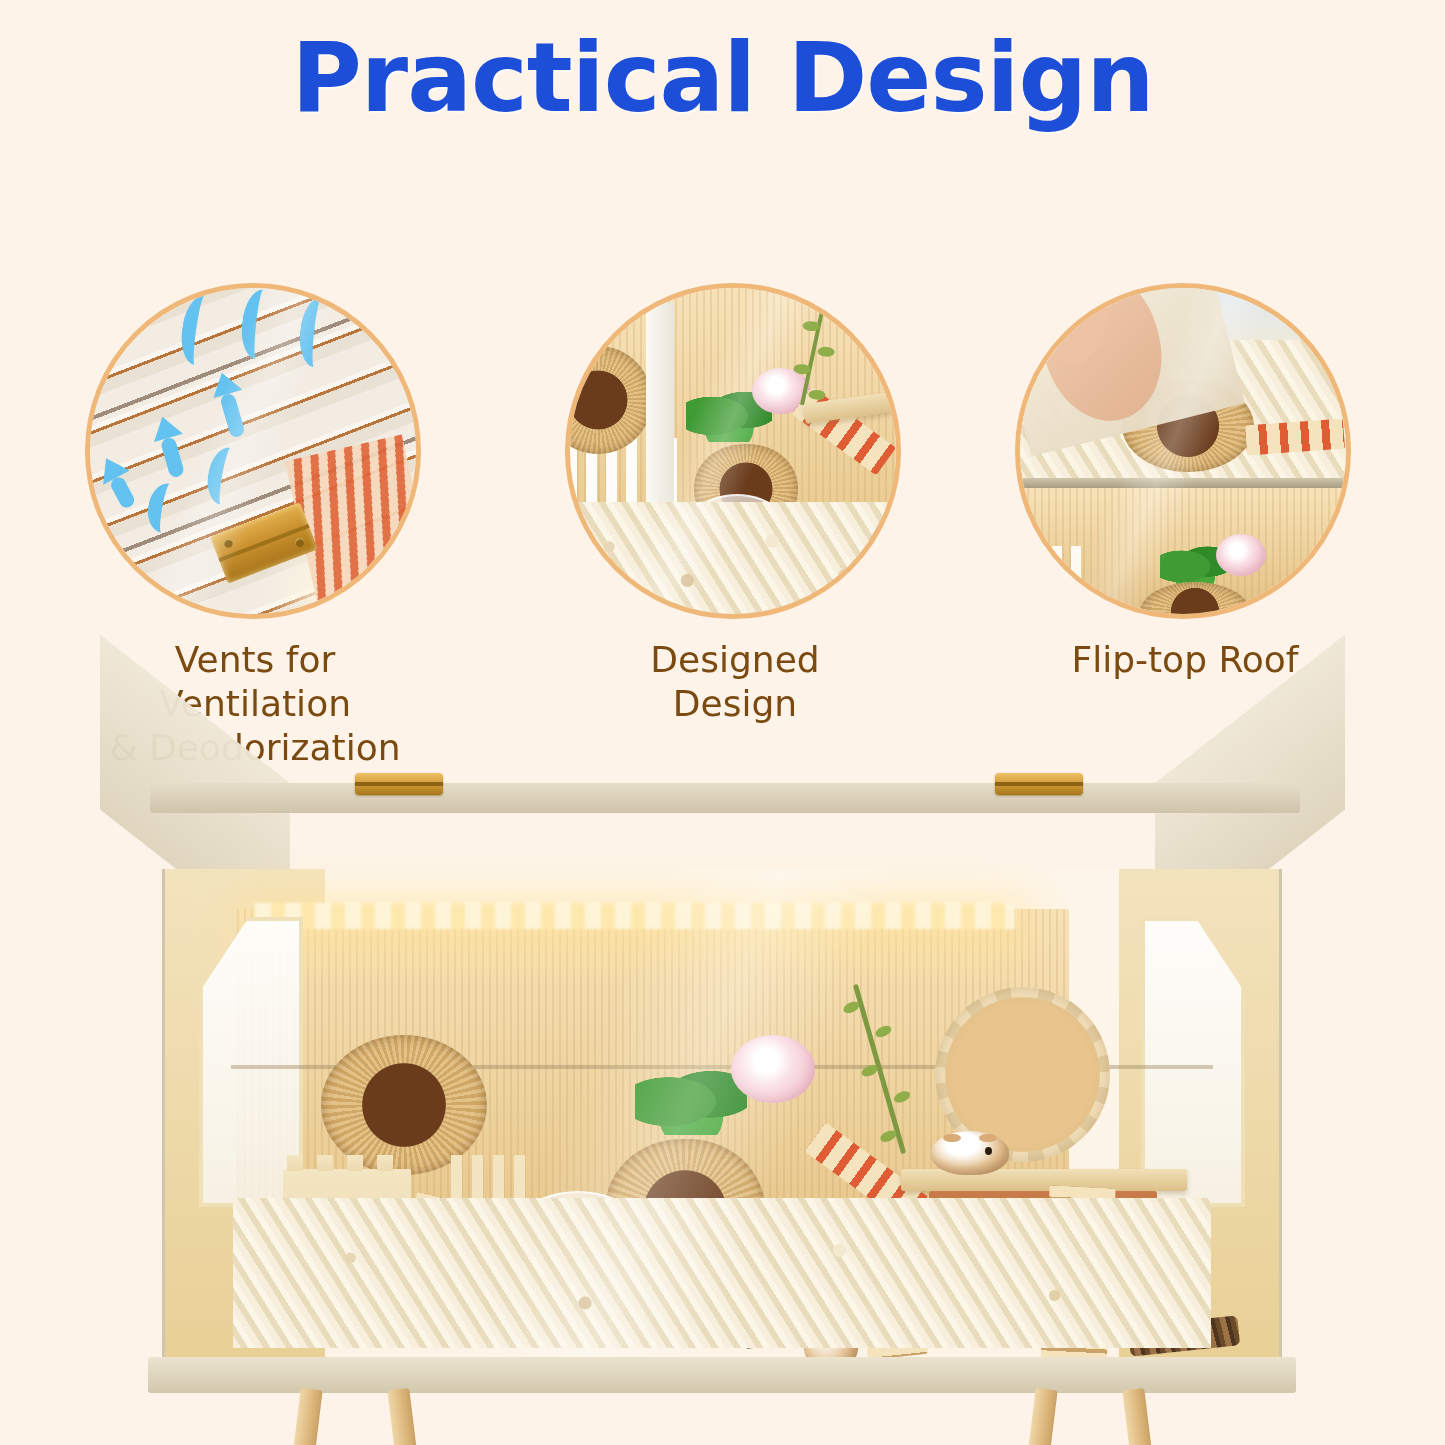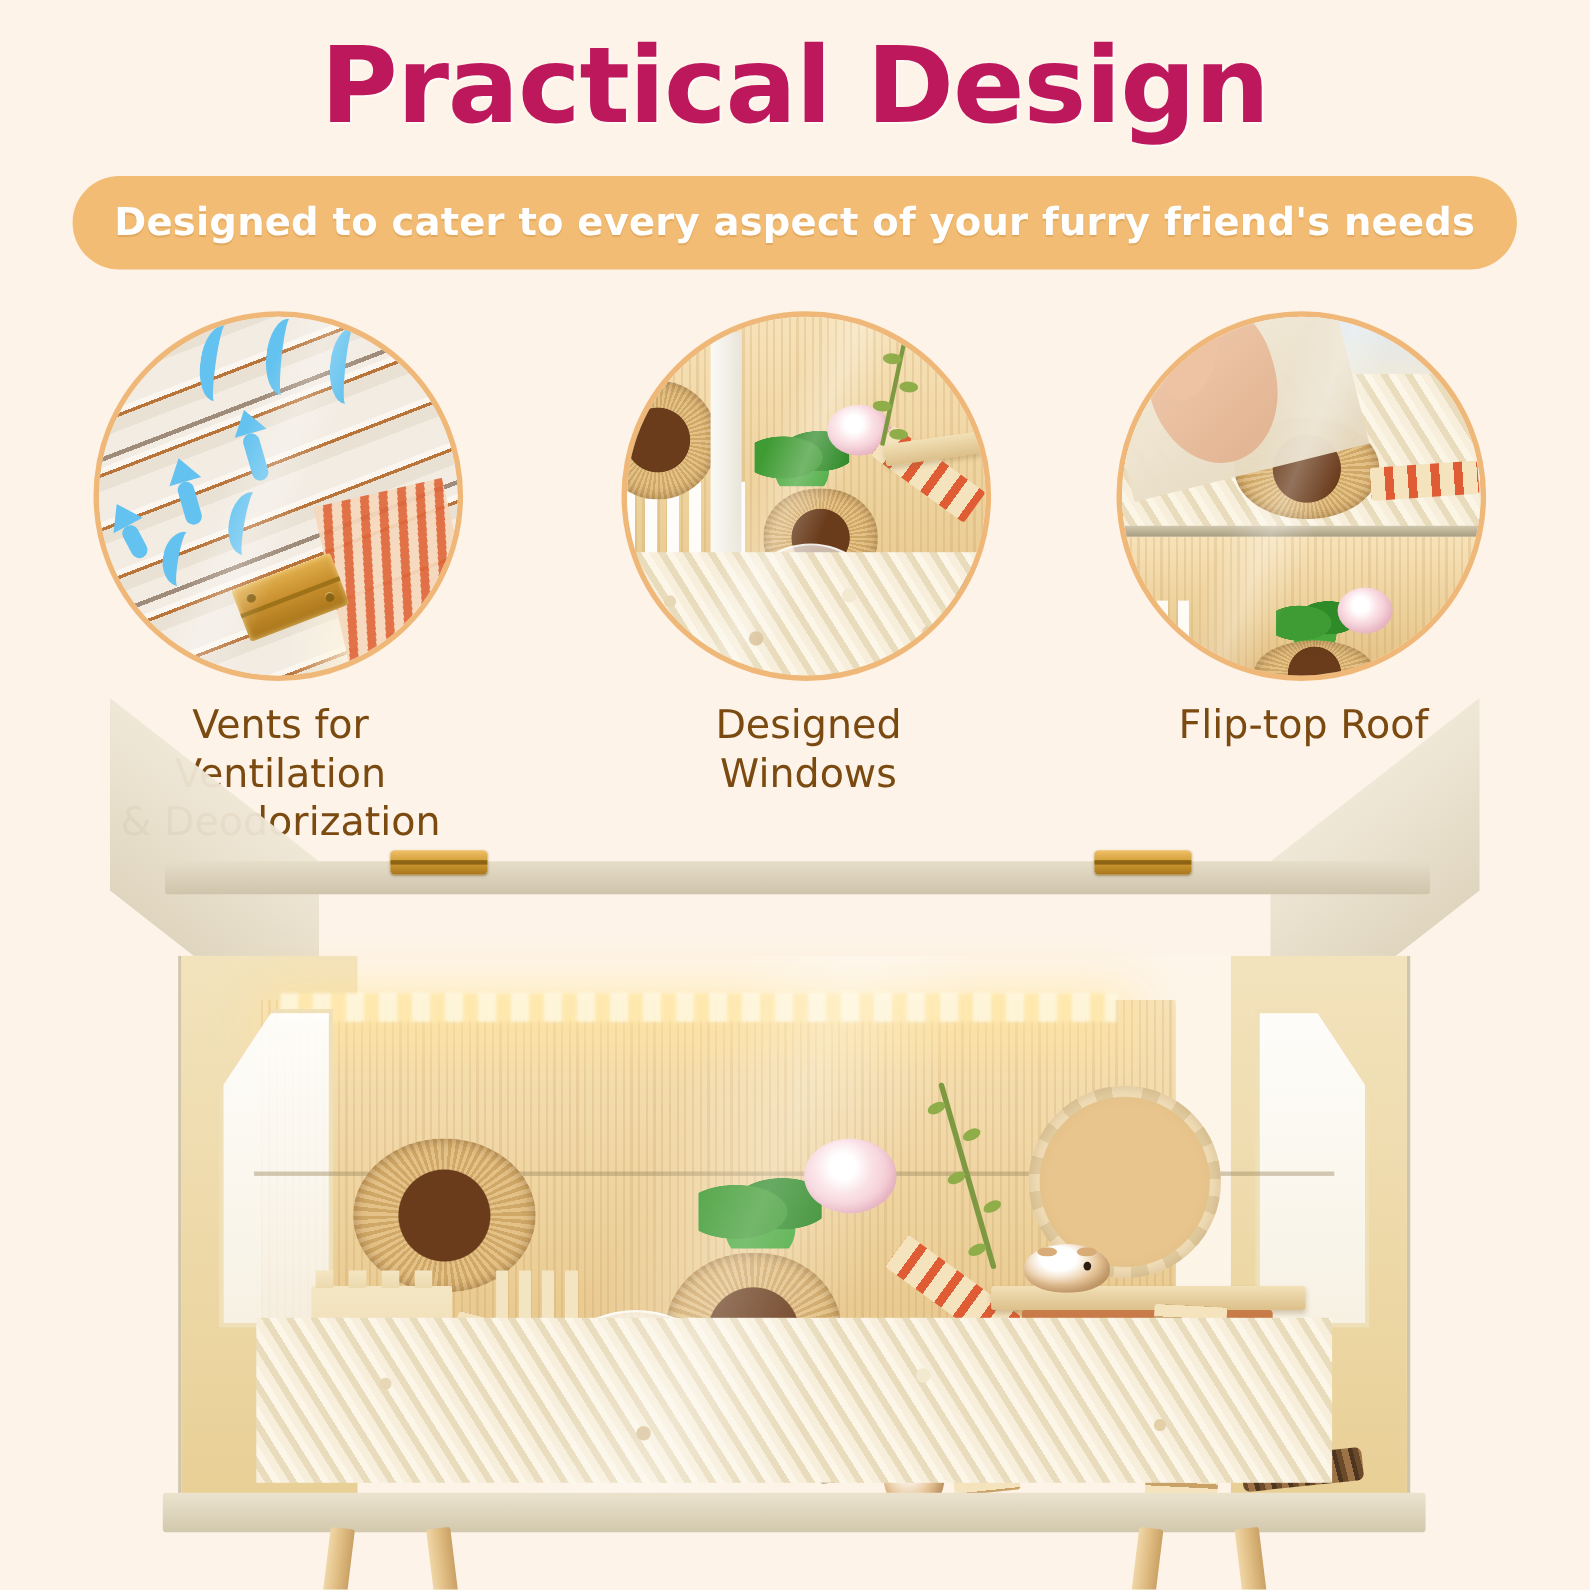--- a/index.html
+++ b/index.html
@@ -11,21 +11,21 @@
     position:relative;
   }
   #stage{position:relative;width:1445px;height:1445px;}
 
   
   .headline{
     position:absolute;top:22px;left:0;width:1445px;
     text-align:center;
     font-size:96px;font-weight:bold;
     letter-spacing:-1px;
-    color:#be185d;
+    color:#1d4ed8;
     font-family:"DejaVu Sans", sans-serif;
     text-shadow:2px 2px 0 rgba(255,255,255,.55);
   }
 
   
   .pill{
     position:absolute;left:66px;top:160px;
     width:1313px;height:85px;
     border-radius:44px;
     background:#f2bc75;
@@ -307,23 +307,20 @@
     pointer-events:none;
   }
 </style>
 </head>
 <body>
 
 <div id="stage">
 
   <div class="headline">Practical Design</div>
 
-  <div class="pill">
-    <div class="pill-text">Designed to cater to every aspect of your furry friend's needs</div>
-  </div>
 
   <div class="feature f0">
     <div class="circle">
       <div class="scene">
         <div class="slats"></div>
         <div class="slat-dark"></div>
         <div class="glow-b"></div>
         <div class="ladder-r"></div>
         <div class="hinge"></div>
         <div class="hinge-pin"></div>
@@ -373,21 +370,21 @@
         </div>
         <div class="acc platform" style="right:4px;top:110px;width:88px;height:20px;transform:rotate(-8deg);"></div>
         <div class="acc dome" style="left:106px;top:206px;width:118px;height:86px;"></div>
         <div class="acc sticks" style="right:14px;top:238px;width:96px;height:22px;transform:rotate(-12deg);"></div>
         <div class="acc bed" style="left:0;right:0;bottom:0;height:112px;"></div>
       </div>
       <div class="glass-sheen"></div>
     </div>
     <div class="cap">
       <div>Designed</div>
-      <div>Windows</div>
+      <div>Design</div>
     </div>
   </div>
 
   <div class="feature f2">
     <div class="circle">
       <div class="scene">
         <div class="acc" style="left:0;right:0;top:0;height:196px;background:linear-gradient(180deg,#dfe8ef,#f3ead6 36%,#ede0c4);"></div>
         <div class="acc bed" style="left:0;right:0;top:52px;height:140px;opacity:.96;"></div>
         <div class="acc nest" style="left:102px;top:92px;width:132px;height:92px;border-radius:50%;"></div>
         <div class="acc" style="left:-10px;top:-6px;width:220px;height:150px;background:linear-gradient(160deg,#f6eedd,#e4d8bf);transform:rotate(-14deg);opacity:.96;"></div>

